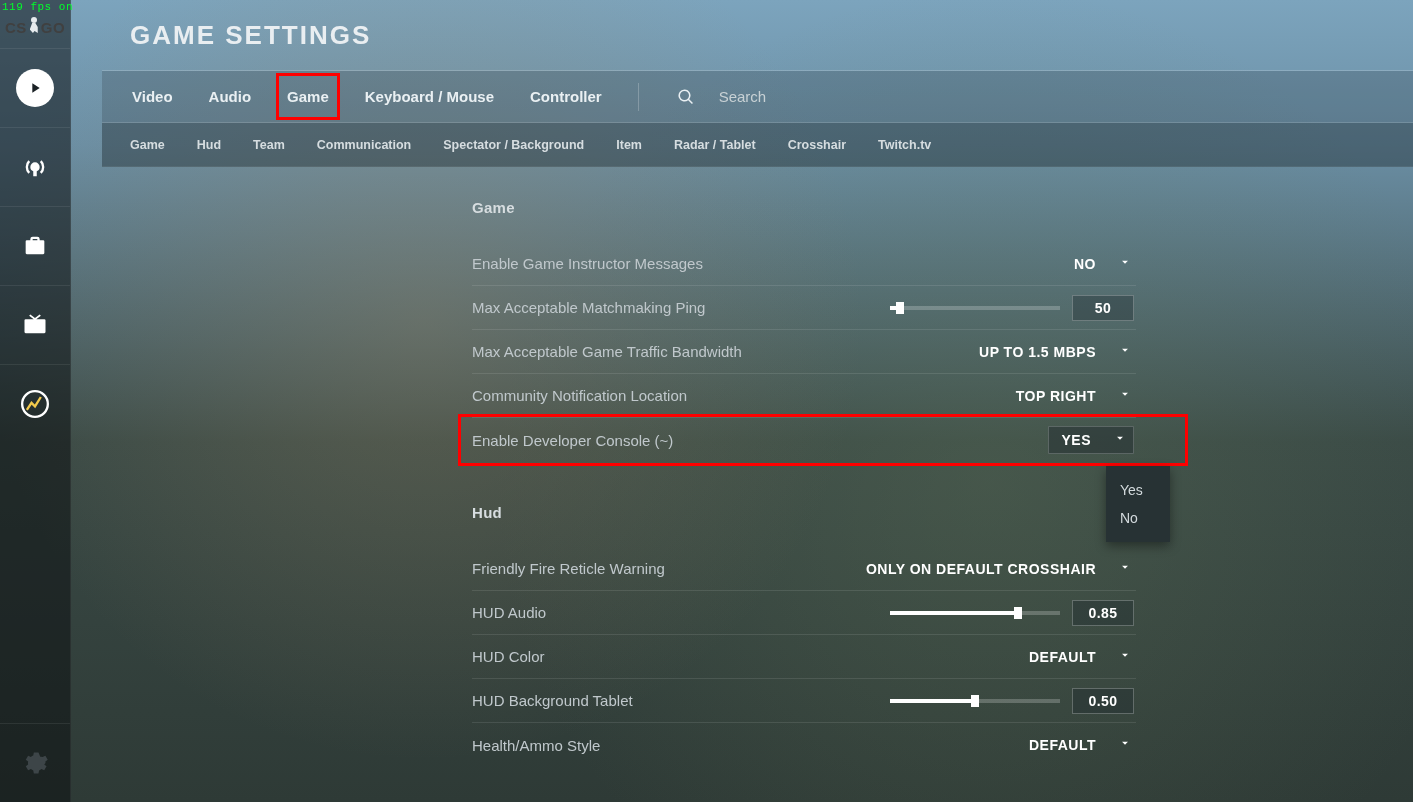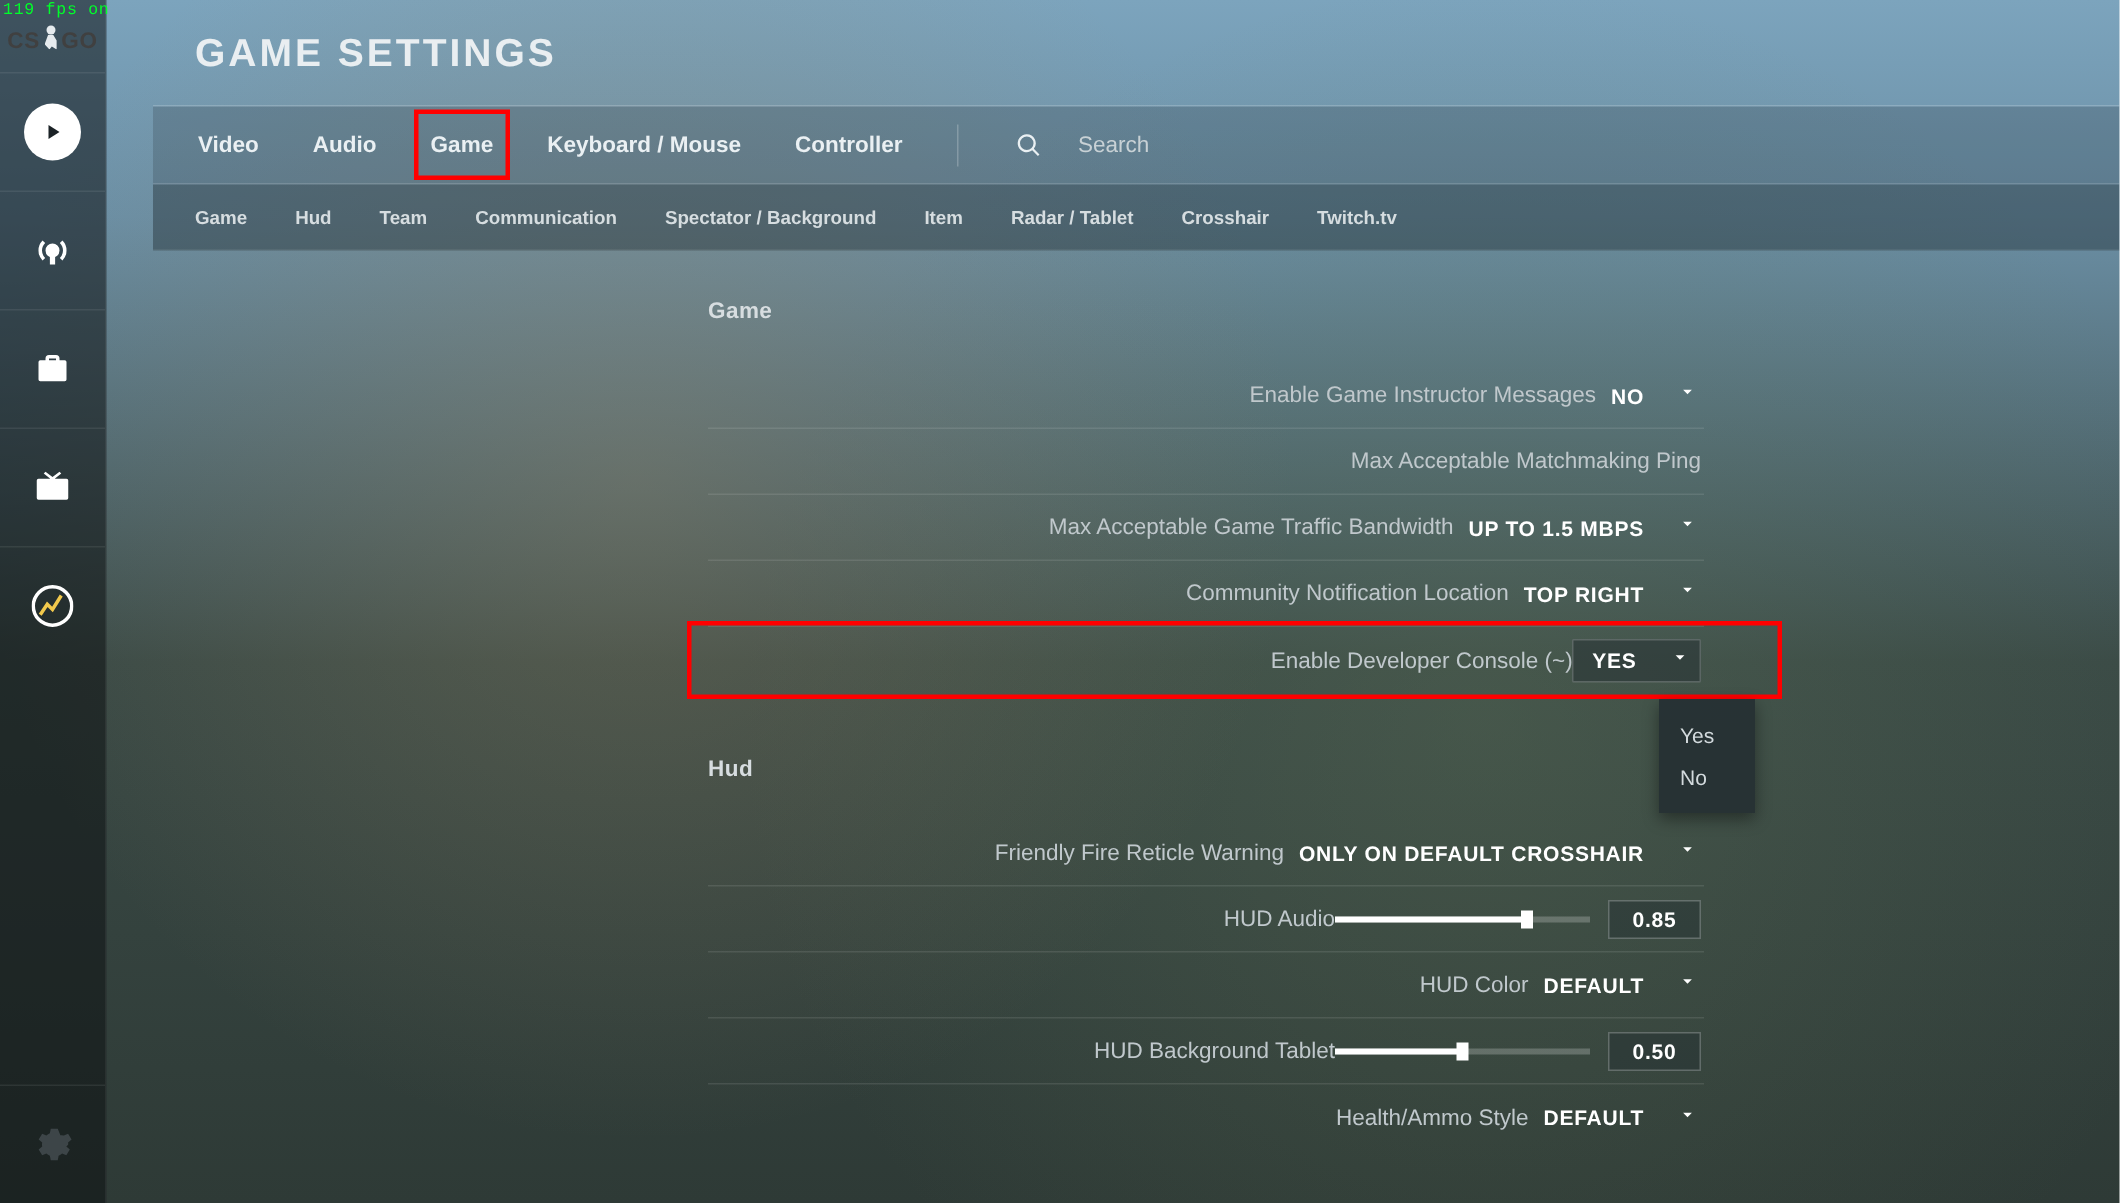--- a/index.html
+++ b/index.html
@@ -87,21 +87,21 @@
     padding: 32px 0 0 0;
   }
   .settings-col {
     margin-left: 370px; width: 664px; position: relative;
   }
   .section-title {
     color: #d7dde0; font-size: 15px; font-weight: 700; letter-spacing: 0.3px;
     margin-bottom: 26px;
   }
   .row {
-    display: flex; align-items: center; justify-content: flex-end;
+    display: flex; align-items: center; justify-content: space-between;
     height: 44px; border-bottom: 1px solid rgba(255,255,255,0.10);
     padding: 0 2px 0 0;
   }
   .row.no-border { border-bottom: none; }
   .row-label { color: #c0c8cc; font-size: 15px; }
   .row-control { display: flex; align-items: center; gap: 12px; }
   .val { color: #ffffff; font-size: 14px; font-weight: 700; letter-spacing: 0.5px; }
   .chev { color: #ffffff; margin-left: 10px; }
   .chev svg { width: 14px; height: 14px; fill: #ffffff; }
   .dropdown { display: flex; align-items: center; cursor: pointer; padding: 4px 2px 4px 10px; }
@@ -237,20 +237,27 @@
           <div class="row-control dropdown">
             <span class="val">NO</span>
             <span class="chev"><svg viewBox="0 0 24 24">
                   <path d="M7 10l5 5 5-5z"></path>
                 </svg></span>
           </div>
         </div>
 
         <div class="row">
           <div class="row-label">Max Acceptable Matchmaking Ping</div>
+          <div class="row-control">
+            <div class="slider">
+              <div class="slider-fill" style="width:6%"></div>
+              <div class="slider-thumb" style="left:calc(6% - 4px)"></div>
+            </div>
+            <div class="numbox">50</div>
+          </div>
         </div>
 
         <div class="row">
           <div class="row-label">Max Acceptable Game Traffic Bandwidth</div>
           <div class="row-control dropdown">
             <span class="val">UP TO 1.5 MBPS</span>
             <span class="chev"><svg viewBox="0 0 24 24">
                   <path d="M7 10l5 5 5-5z"></path>
                 </svg></span>
           </div>

